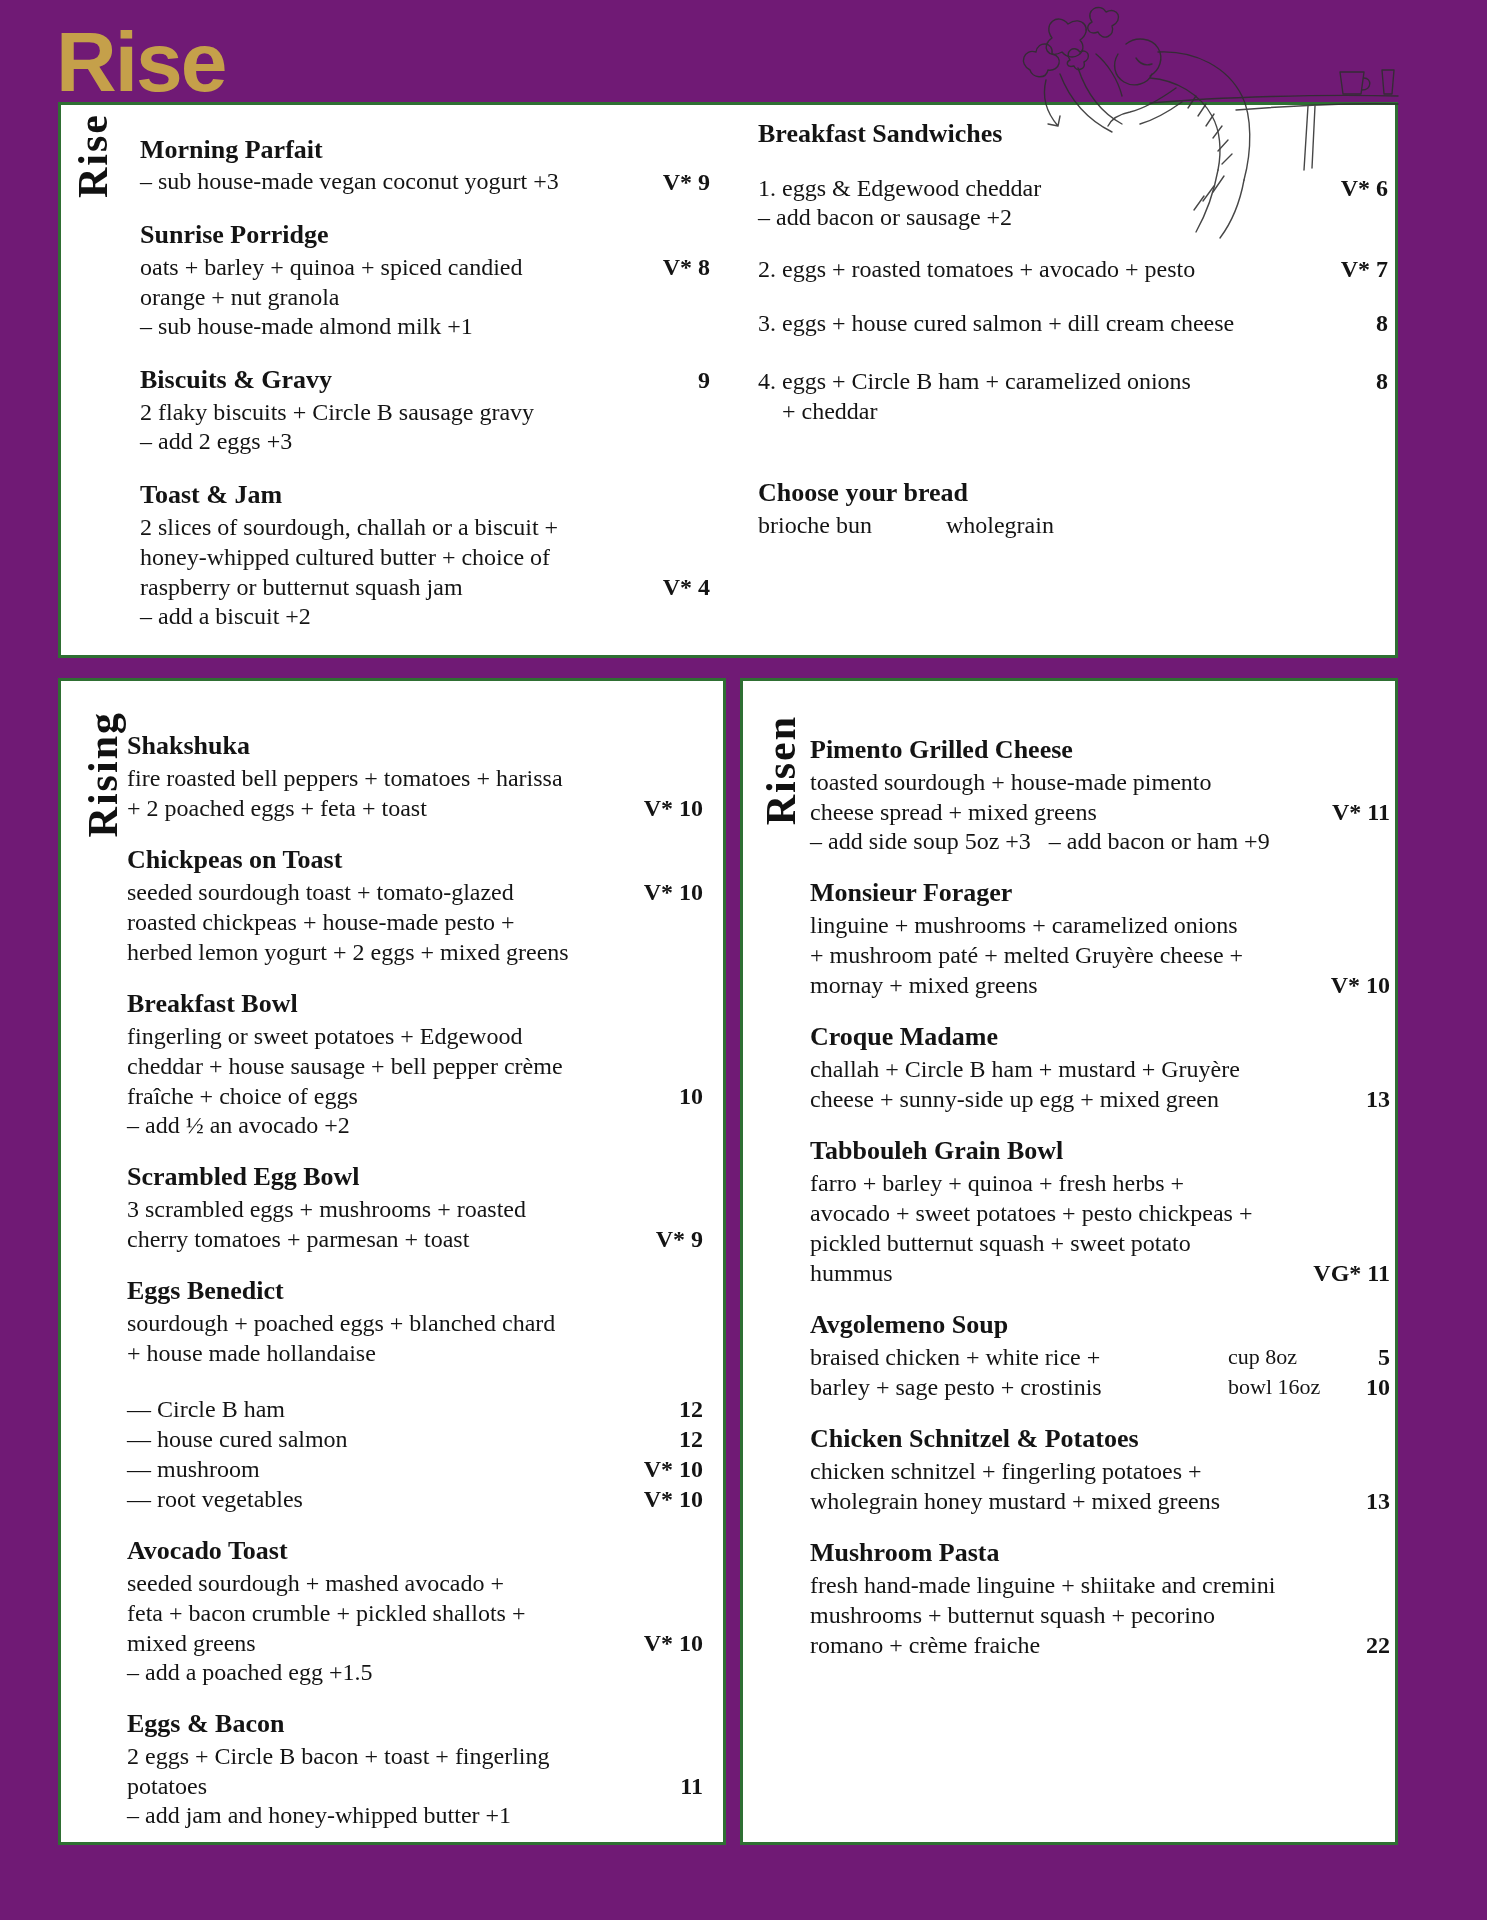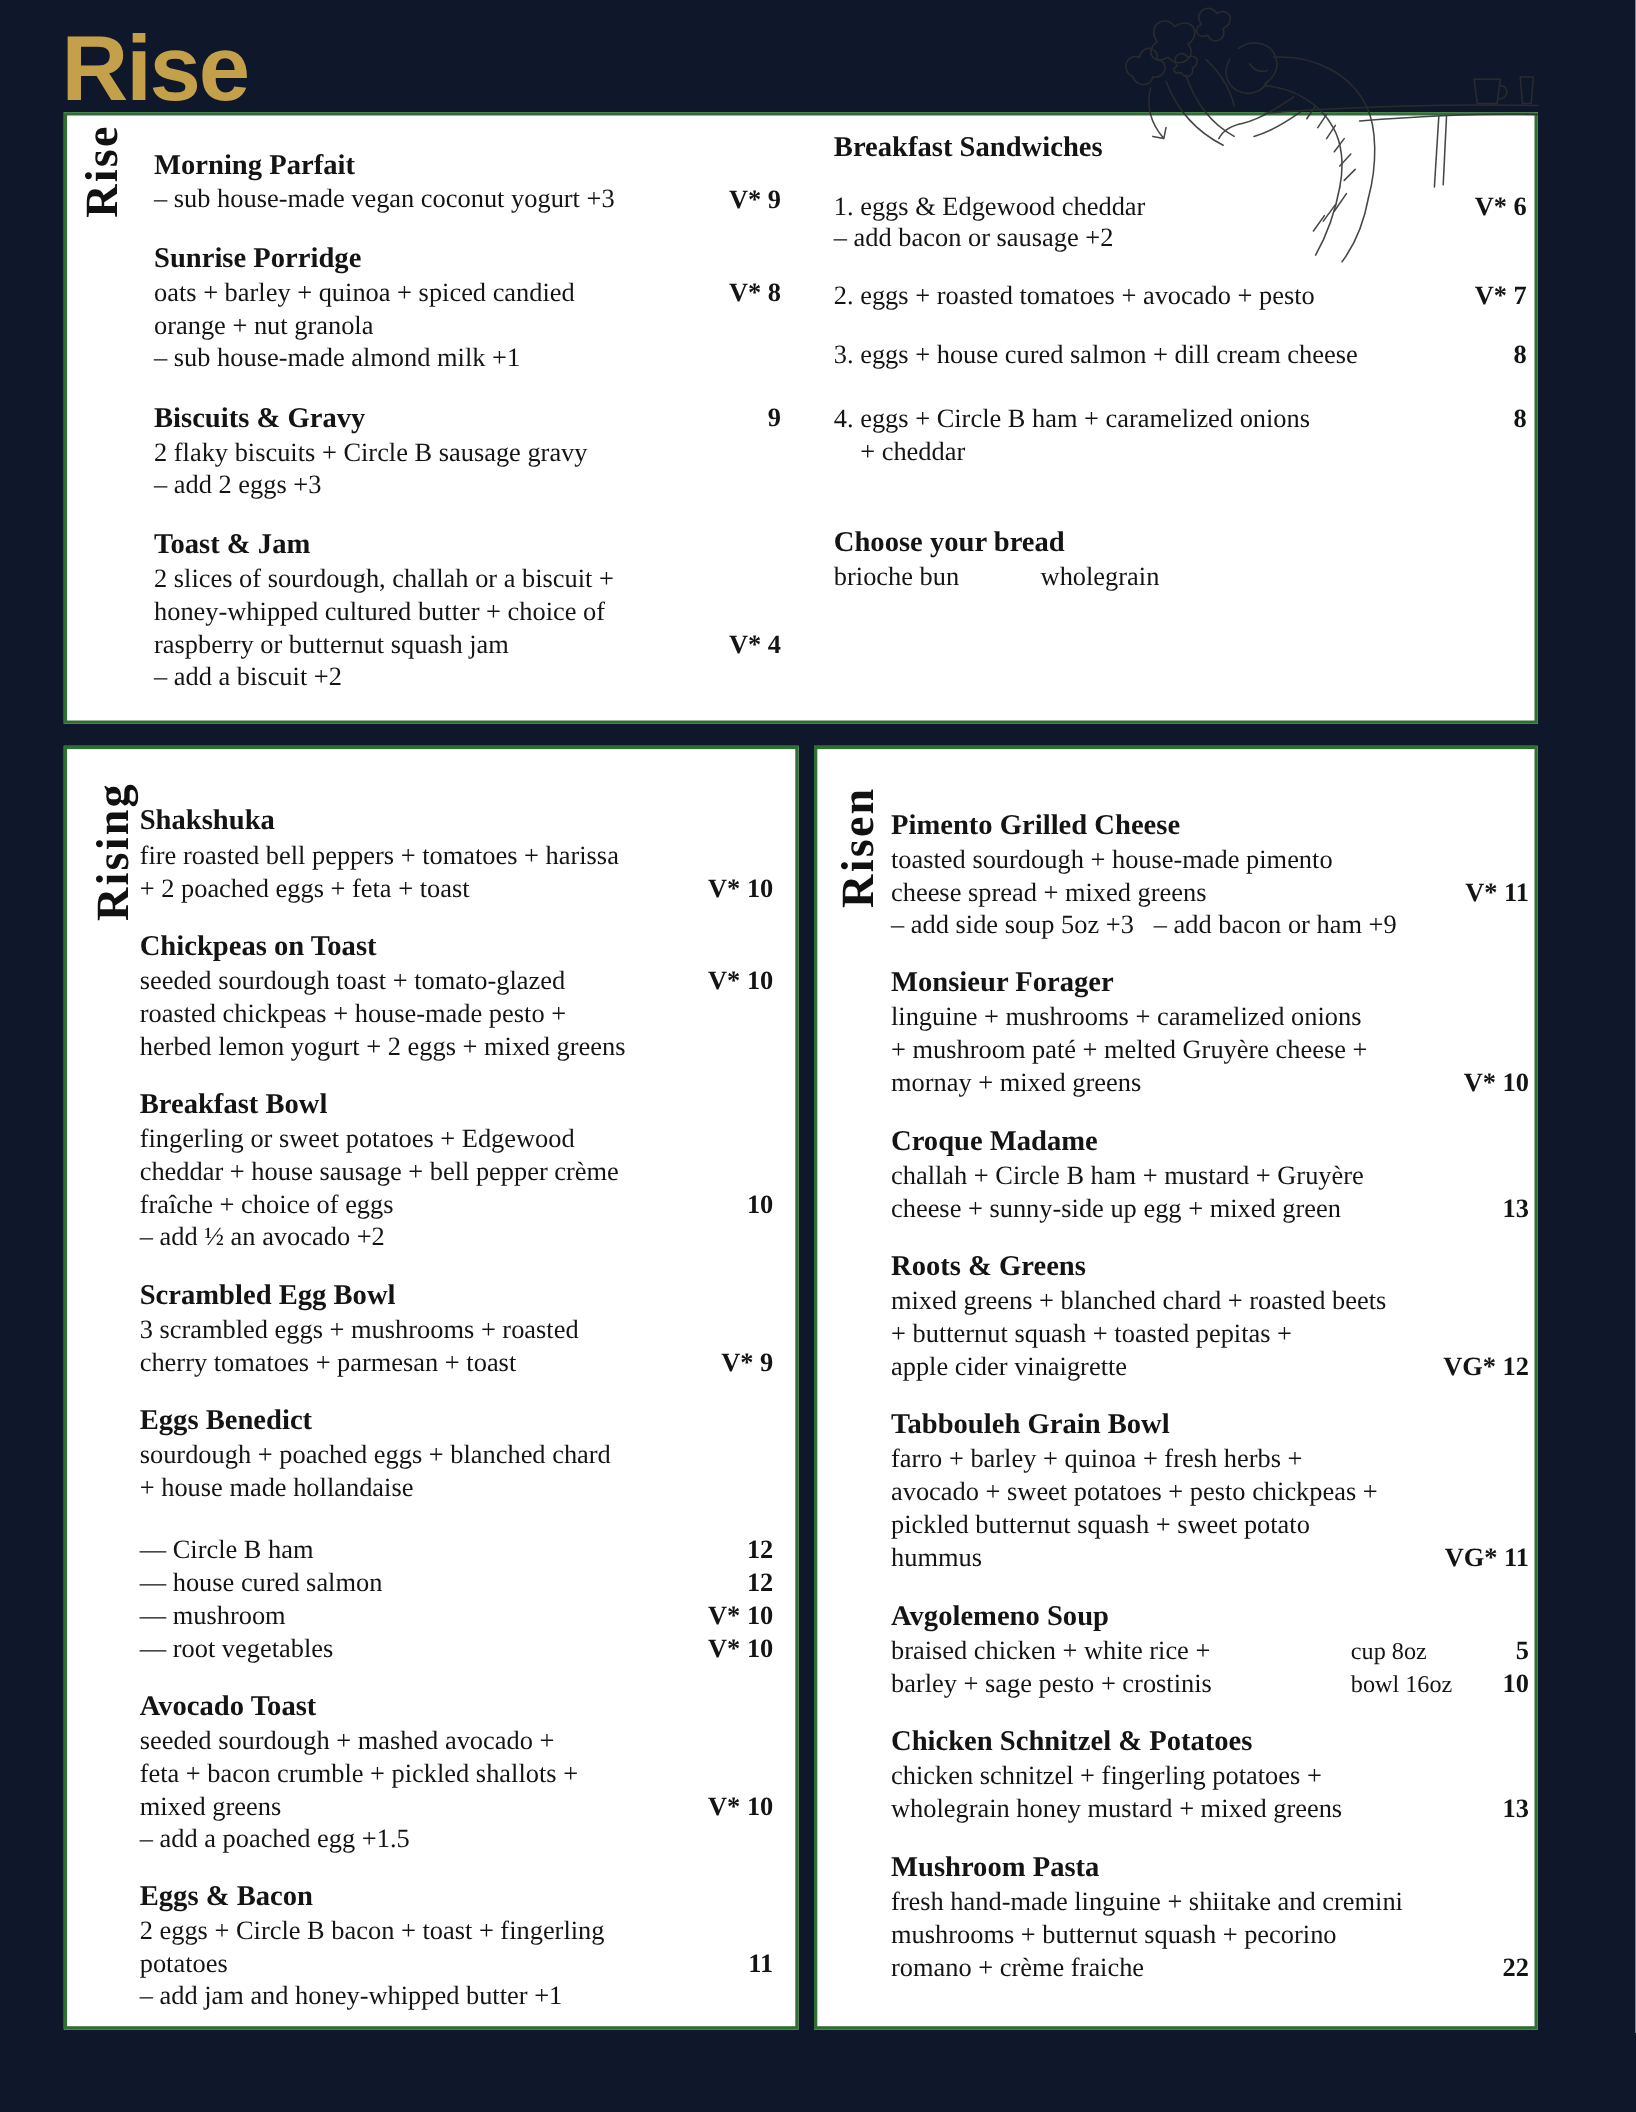--- a/index.html
+++ b/index.html
@@ -6,21 +6,21 @@
     --green:#2f6f33;
     --ink:#141414;
     --gold:#c5a04a;
   }
   *{box-sizing:border-box;}
   html,body{margin:0;padding:0;background:#ffffff;}
   .page{
     position:relative;
     width:1487px;
     height:1920px;
-    background:#0f172a;
+    background:#701a75;
     font-family:"Liberation Serif","DejaVu Serif",serif;
     color:var(--ink);
     overflow:hidden;
   }
   .page-title{
     position:absolute;
     left:56px;
     top:14px;
     margin:0;
     font-family:"Liberation Sans","DejaVu Sans",sans-serif;
@@ -282,27 +282,20 @@
         <span class="item-price">V* 10</span>
       </article>
 
       <article class="item" style="--pt:64px">
         <h3 class="item-name">Croque Madame</h3>
         <p class="item-desc">challah + Circle B ham + mustard + Gruyère
 cheese + sunny-side up egg + mixed green</p>
         <span class="item-price">13</span>
       </article>
 
-      <article class="item" style="--pt:94px">
-        <h3 class="item-name">Roots &amp; Greens</h3>
-        <p class="item-desc">mixed greens + blanched chard + roasted beets
-+ butternut squash + toasted pepitas +
-apple cider vinaigrette</p>
-        <span class="item-price">VG* 12</span>
-      </article>
 
       <article class="item" style="--pt:124px">
         <h3 class="item-name">Tabbouleh Grain Bowl</h3>
         <p class="item-desc">farro + barley + quinoa + fresh herbs +
 avocado + sweet potatoes + pesto chickpeas +
 pickled butternut squash + sweet potato
 hummus</p>
         <span class="item-price">VG* 11</span>
       </article>
 

